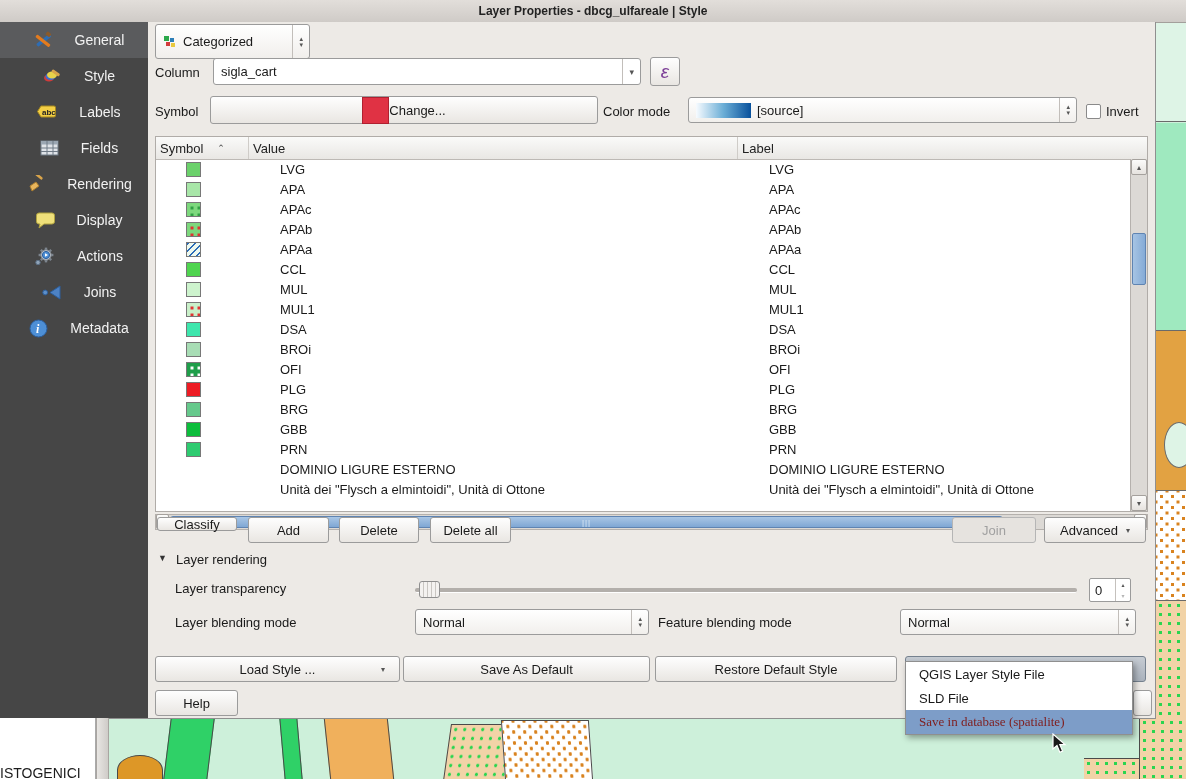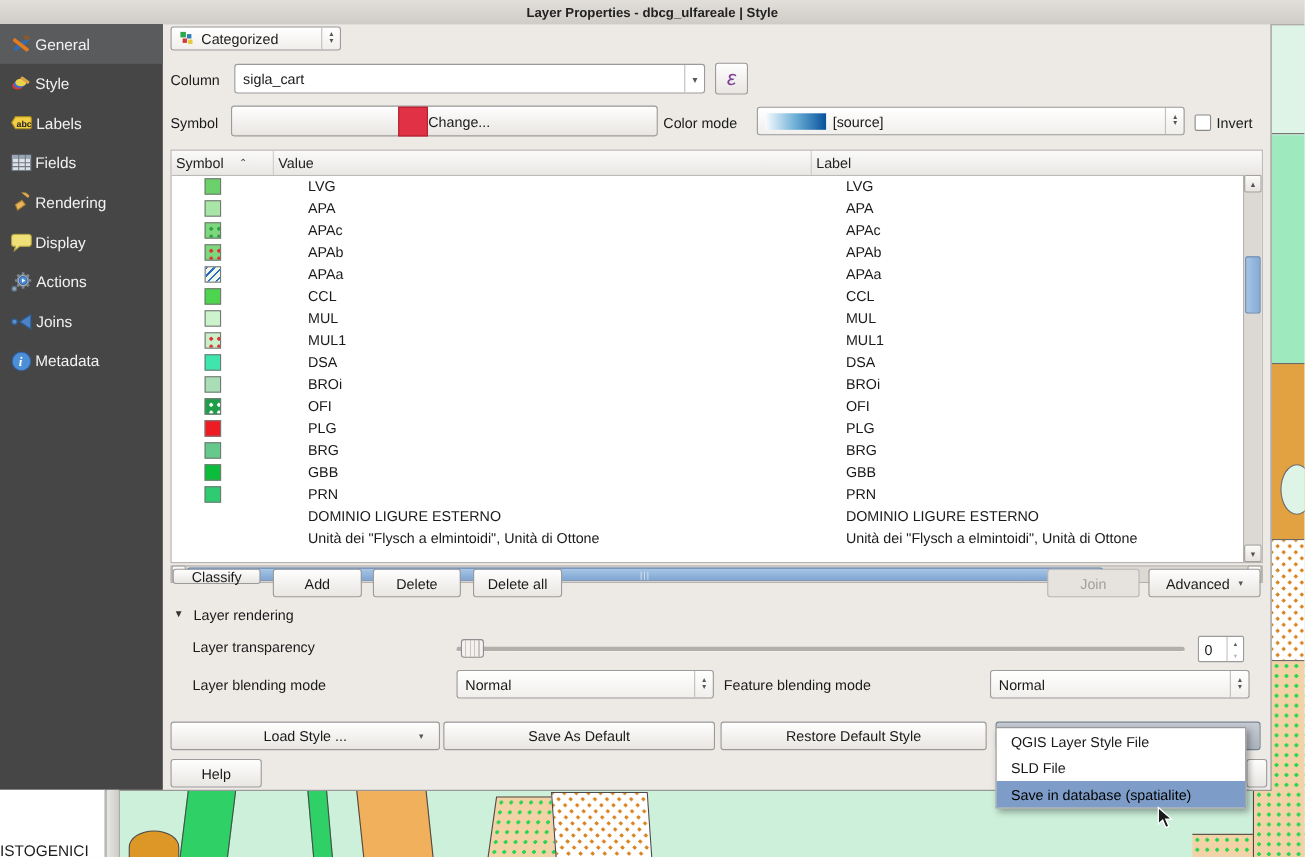--- a/index.html
+++ b/index.html
@@ -10,21 +10,21 @@
   .titlebar{position:absolute;left:0;top:0;width:1186px;height:22px;
     background:linear-gradient(#e2deda,#cfcbc7);border-bottom:1px solid #a39f9b;
     display:flex;align-items:center;justify-content:center;font-weight:bold;font-size:12px;color:#222;}
 
   
   .dialog{position:absolute;left:0;top:22px;width:1155px;height:696px;background:#edeae6;
     border-right:1px solid #8f8f8f;border-bottom:1px solid #8f8f8f;z-index:2;}
 
   
   .sidebar{position:absolute;left:0;top:0;width:148px;height:696px;background:#464646;}
-  .side-item{height:36px;display:flex;align-items:center;gap:3px;padding-left:10px;color:#f2f2f2;font-size:14px;}
+  .side-item{height:36px;display:flex;align-items:center;gap:22px;padding-left:10px;color:#f2f2f2;font-size:14px;justify-content:center;}
   .side-item.current{background:#5a5b5d;}
   .side-item svg{flex:0 0 auto;}
 
   
   .btn{background:linear-gradient(#fefefe,#e9e6e2);border:1px solid #9b9b9b;border-radius:3px;
     display:flex;align-items:center;justify-content:center;font-size:13px;color:#1a1a1a;box-sizing:border-box;}
   .btn.disabled{color:#a0a0a0;background:#e6e3df;border-color:#b5b5b5;}
   .combo{background:linear-gradient(#ffffff,#f1efec);border:1px solid #9b9b9b;border-radius:3px;
     display:flex;align-items:center;box-sizing:border-box;padding-left:7px;gap:6px;}
   .spinner{margin-left:auto;display:flex;flex-direction:column;align-items:center;justify-content:center;
@@ -65,21 +65,21 @@
     border-radius:2px;box-sizing:border-box;display:flex;align-items:center;}
   .spinbox .num{flex:1;padding-left:5px;}
   .spin-arrows{width:14px;align-self:stretch;border-left:1px solid #c5c1bd;display:flex;flex-direction:column;}
   .spin-arrows span{flex:1;display:flex;align-items:center;justify-content:center;font-size:6px;color:#555;}
   .spin-arrows span.dim{color:#b5b5b5;}
 
   
   .menu{position:absolute;left:905px;top:661px;width:226px;background:#ffffff;border:1px solid #8f8f8f;
     box-shadow:2px 3px 6px rgba(0,0,0,.35);z-index:10;}
   .menu-item{height:24px;display:flex;align-items:center;padding-left:13px;font-size:13px;color:#1a1a1a;}
-  .menu-item.sel{background:#7d9dc8;color:#000000;}
+  .menu-item.sel{background:#7d9dc8;color:#7f1d1d;font-family:Liberation Serif, serif;}
 
   
   .dots-orange{background-color:#ffffff;
     background-image:radial-gradient(#d9831f 1.6px, rgba(0,0,0,0) 1.9px),radial-gradient(#d9831f 1.6px, rgba(0,0,0,0) 1.9px);
     background-size:11px 11px;background-position:0 0,5.5px 5.5px;}
   .dots-green{background-color:#f2d3a7;
     background-image:radial-gradient(#2ad54f 1.5px, rgba(0,0,0,0) 1.8px);
     background-size:9px 9px;}
   .mappoly{position:absolute;box-sizing:border-box;}
 
@@ -202,21 +202,21 @@
       </div>
       <div class="side-item">
         <svg width="19" height="19" viewBox="0 0 19 19">
             <circle cx="9.5" cy="9.5" r="8.5" fill="#4d8fd6" stroke="#2c5f9e"></circle>
             <text x="7" y="14" font-size="12" font-style="italic" font-weight="bold" fill="#fff" font-family="Liberation Serif, serif">i</text>
           </svg>
         <span>Metadata</span>
       </div>
     </div>
 
-    <div class="combo" style="position:absolute;left:155px;top:2px;width:155px;height:22px;">
+    <div class="combo" style="position:absolute;left:155px;top:2px;width:155px;height:35px;">
       <svg width="14" height="14" viewBox="0 0 14 14">
           <rect x="1" y="1" width="5" height="5" fill="#2ba84a"></rect>
           <rect x="7" y="3" width="4" height="4" fill="#2c7fb8"></rect>
           <rect x="3" y="7" width="4" height="4" fill="#d23b3b"></rect>
           <rect x="8" y="8" width="4" height="4" fill="#e8c93e"></rect>
         </svg>
       <span>Categorized</span>
       <span class="spinner">
           <span>▴</span>
           <span>▾</span>

